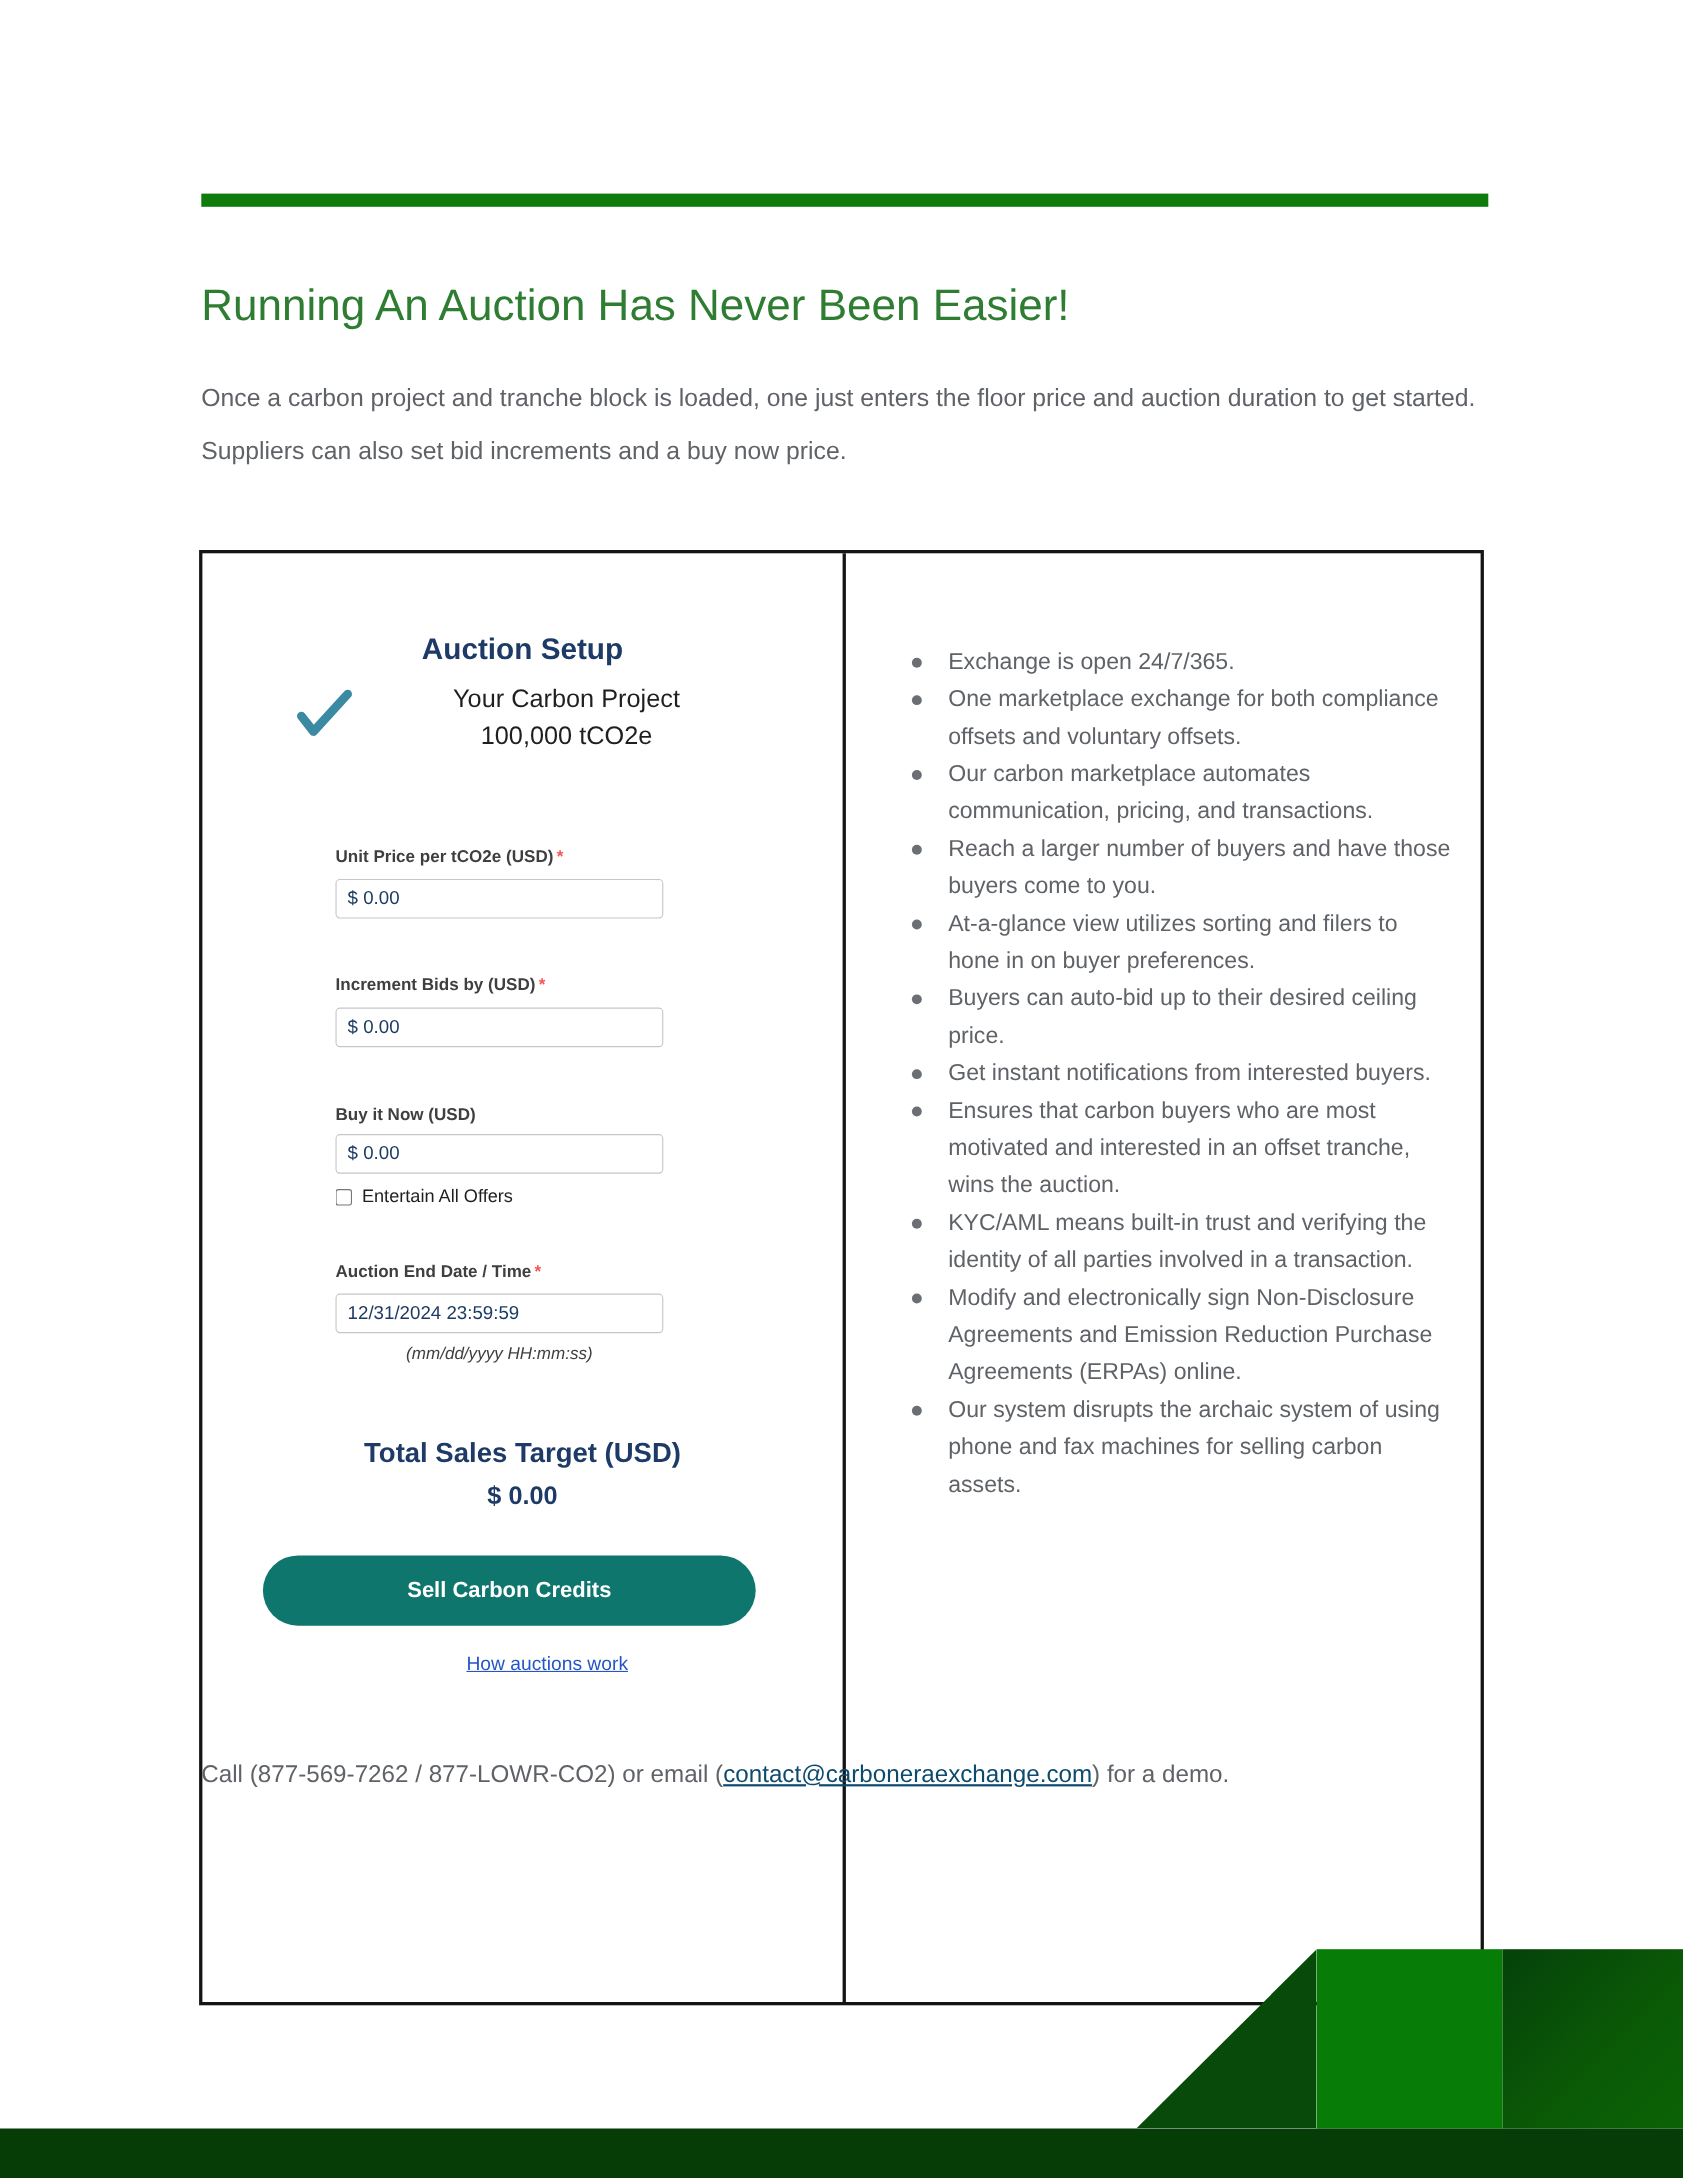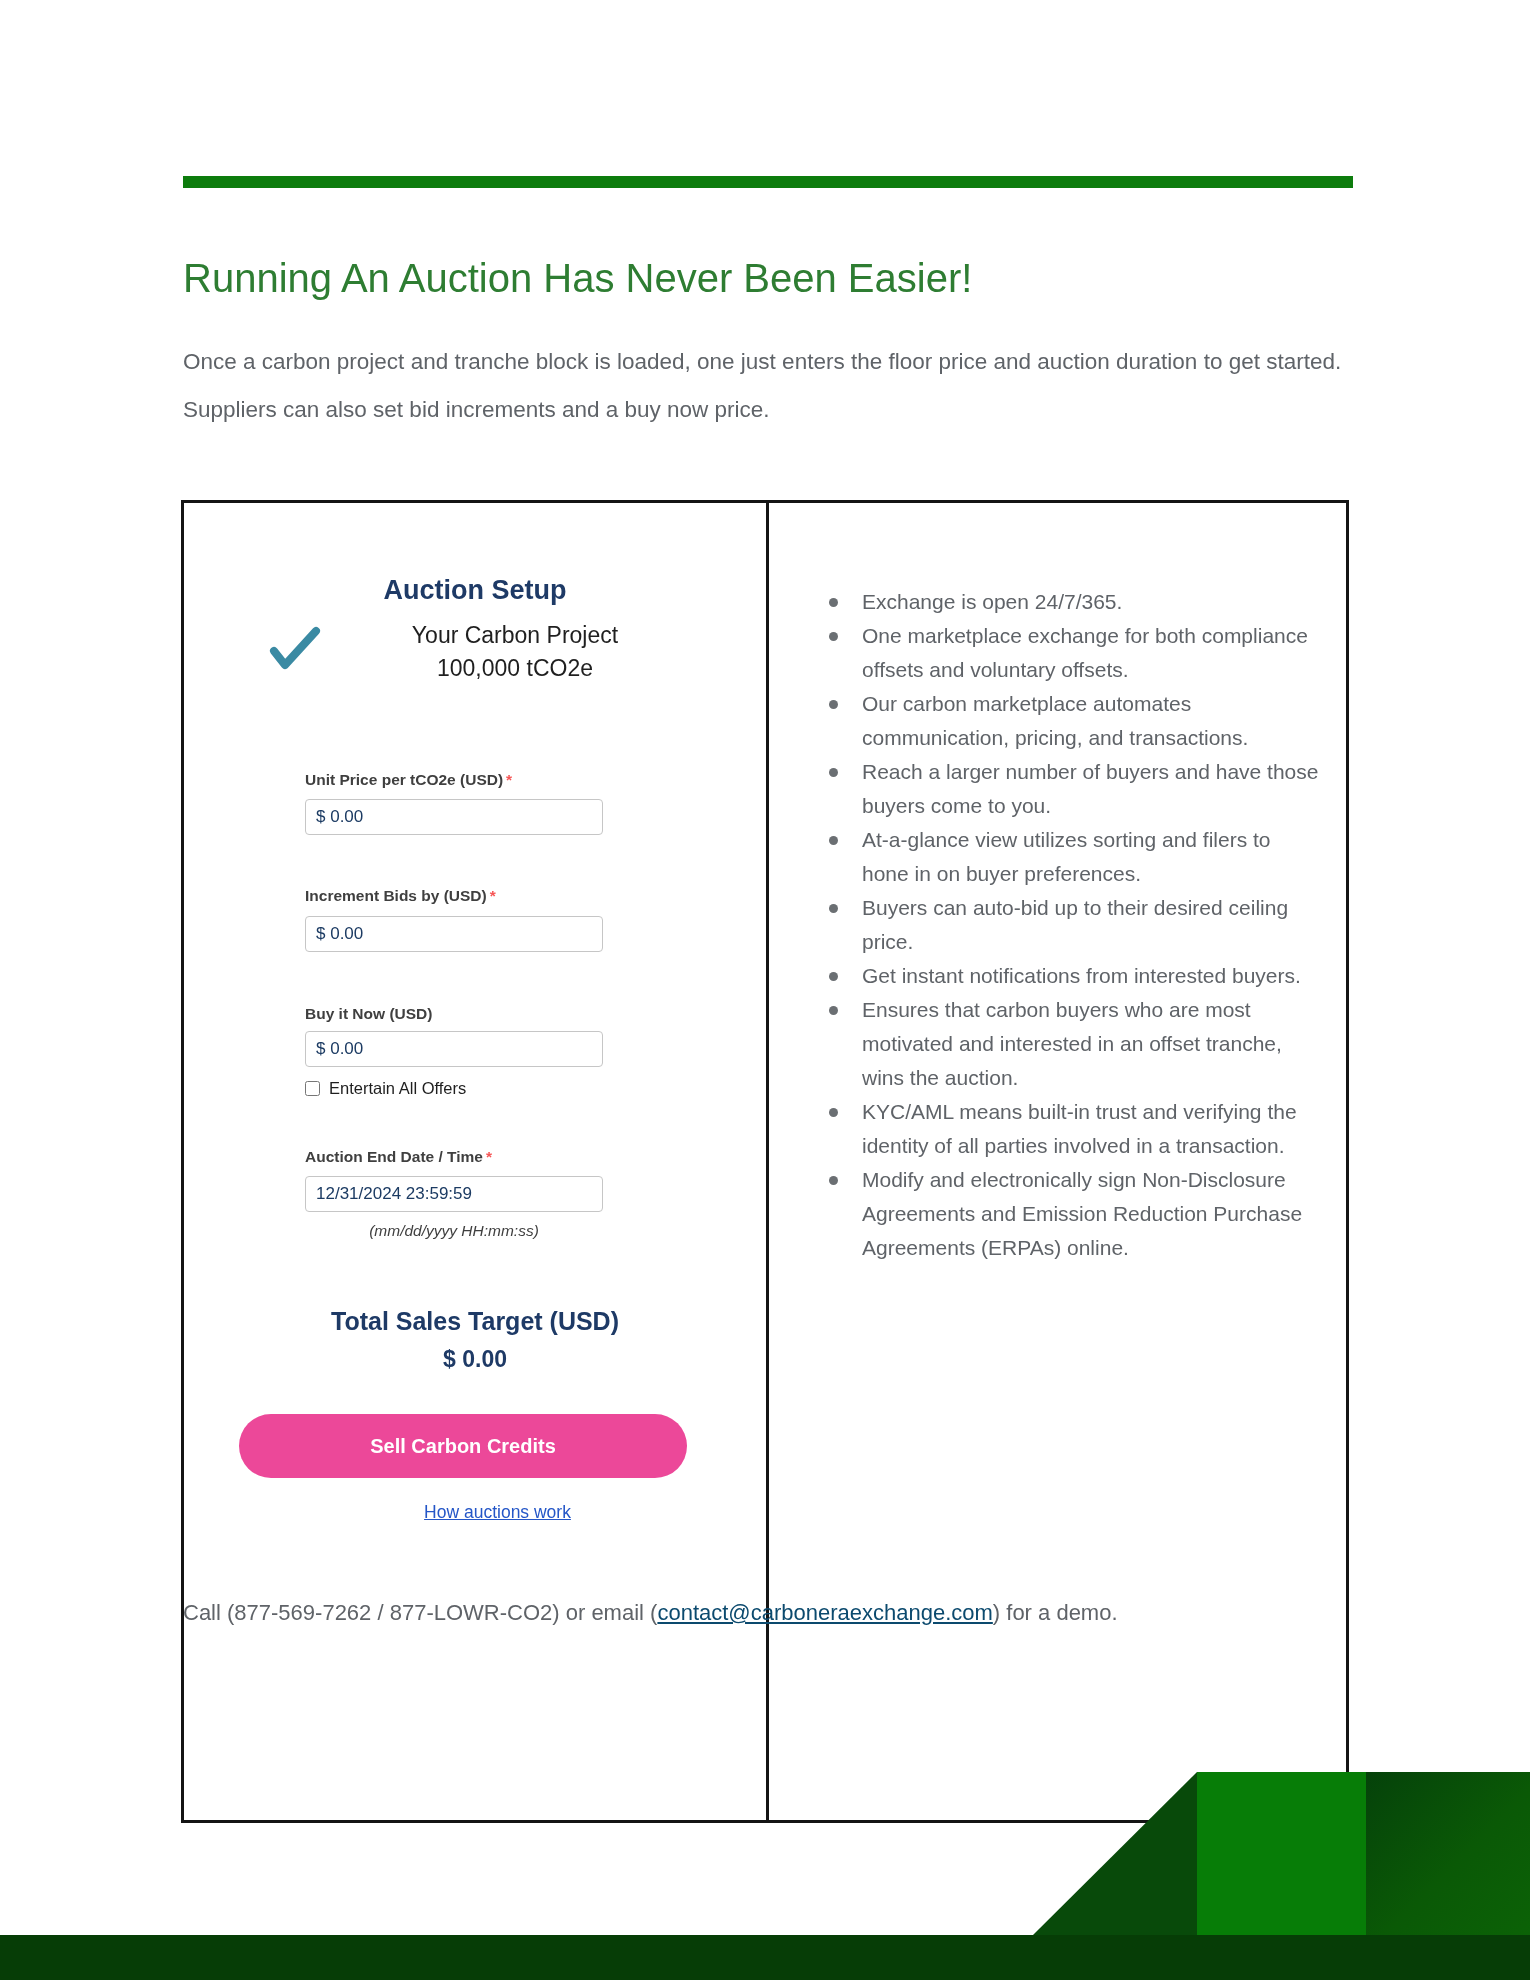--- a/index.html
+++ b/index.html
@@ -27,21 +27,21 @@
   .lbl-1{top:268px}.inp-1{top:296px}
   .lbl-2{top:384px}.inp-2{top:413px}
   .lbl-3{top:502px}.inp-3{top:528px}
   .lbl-4{top:645px}.inp-4{top:673px}
   .chk-row{position:absolute;left:121px;top:576px;display:flex;align-items:center;gap:9px;}
   .chk-row input{width:15px;height:15px;margin:0;accent-color:#fff;border:1px solid #777;}
   .chk-row label{font-size:16.5px;color:#1f1f1f;}
   .date-hint{position:absolute;left:121px;top:719px;width:298px;text-align:center;font-style:italic;font-size:15.5px;color:#3f3f3f;}
   .total-label{position:absolute;top:804px;left:0;width:100%;text-align:center;font-size:25px;font-weight:700;color:#1e3a66;}
   .total-value{position:absolute;top:843px;left:0;width:100%;text-align:center;font-size:23px;font-weight:700;color:#1e3a66;}
-  .sell-btn{position:absolute;left:55px;top:911px;width:448px;height:64px;border:none;border-radius:32px;background:#ec4899;color:#ffffff;font-size:20px;font-weight:700;font-family:"Liberation Sans",sans-serif;cursor:pointer;}
+  .sell-btn{position:absolute;left:55px;top:911px;width:448px;height:64px;border:none;border-radius:32px;background:#0f766e;color:#ffffff;font-size:20px;font-weight:700;font-family:"Liberation Sans",sans-serif;cursor:pointer;}
   .how-link{position:absolute;top:999px;left:0;width:100%;text-align:center;font-size:17.5px;}
   .how-link a{color:#2456c7;text-decoration:underline;cursor:pointer;padding-left:45px;}
   
   .bullets{position:absolute;top:82px;left:58px;width:494px;margin:0;padding:0;list-style:none;}
   .bullets li{position:relative;padding-left:35px;font-size:21px;line-height:34px;color:#5f6368;}
   .bullets li::before{content:"";position:absolute;left:2px;top:13px;width:9px;height:9px;border-radius:50%;background:#6b6f73;}
   
   .contact{position:absolute;left:183px;top:1600px;width:1185px;font-size:22px;color:#5f6368;}
   .contact a{color:#0c4a6e;text-decoration:underline;}
   
@@ -115,20 +115,21 @@
         <li>Exchange is open 24/7/365.</li>
         <li>One marketplace exchange for both compliance offsets and voluntary offsets.</li>
         <li>Our carbon marketplace automates communication, pricing, and transactions.</li>
         <li>Reach a larger number of buyers and have those buyers come to you.</li>
         <li>At-a-glance view utilizes sorting and filers to hone in on buyer preferences.</li>
         <li>Buyers can auto-bid up to their desired ceiling price.</li>
         <li>Get instant notifications from interested buyers.</li>
         <li>Ensures that carbon buyers who are most motivated and interested in an offset tranche, wins the auction.</li>
         <li>KYC/AML means built-in trust and verifying the identity of all parties involved in a transaction.</li>
         <li>Modify and electronically sign Non-Disclosure Agreements and Emission Reduction Purchase Agreements (ERPAs) online.</li>
+        <li>Our system disrupts the archaic system of using phone and fax machines for selling carbon assets.</li>
       </ul>
   </div>
 </div>
 
 <p class="contact" style="margin:0;">
   <span>Call (877-569-7262 / 877-LOWR-CO2) or email (</span><a>contact@carboneraexchange.com</a><span>) for a demo.</span>
 </p>
 
 <div class="deco-triangle"></div>
 <div class="deco-rect"></div>

